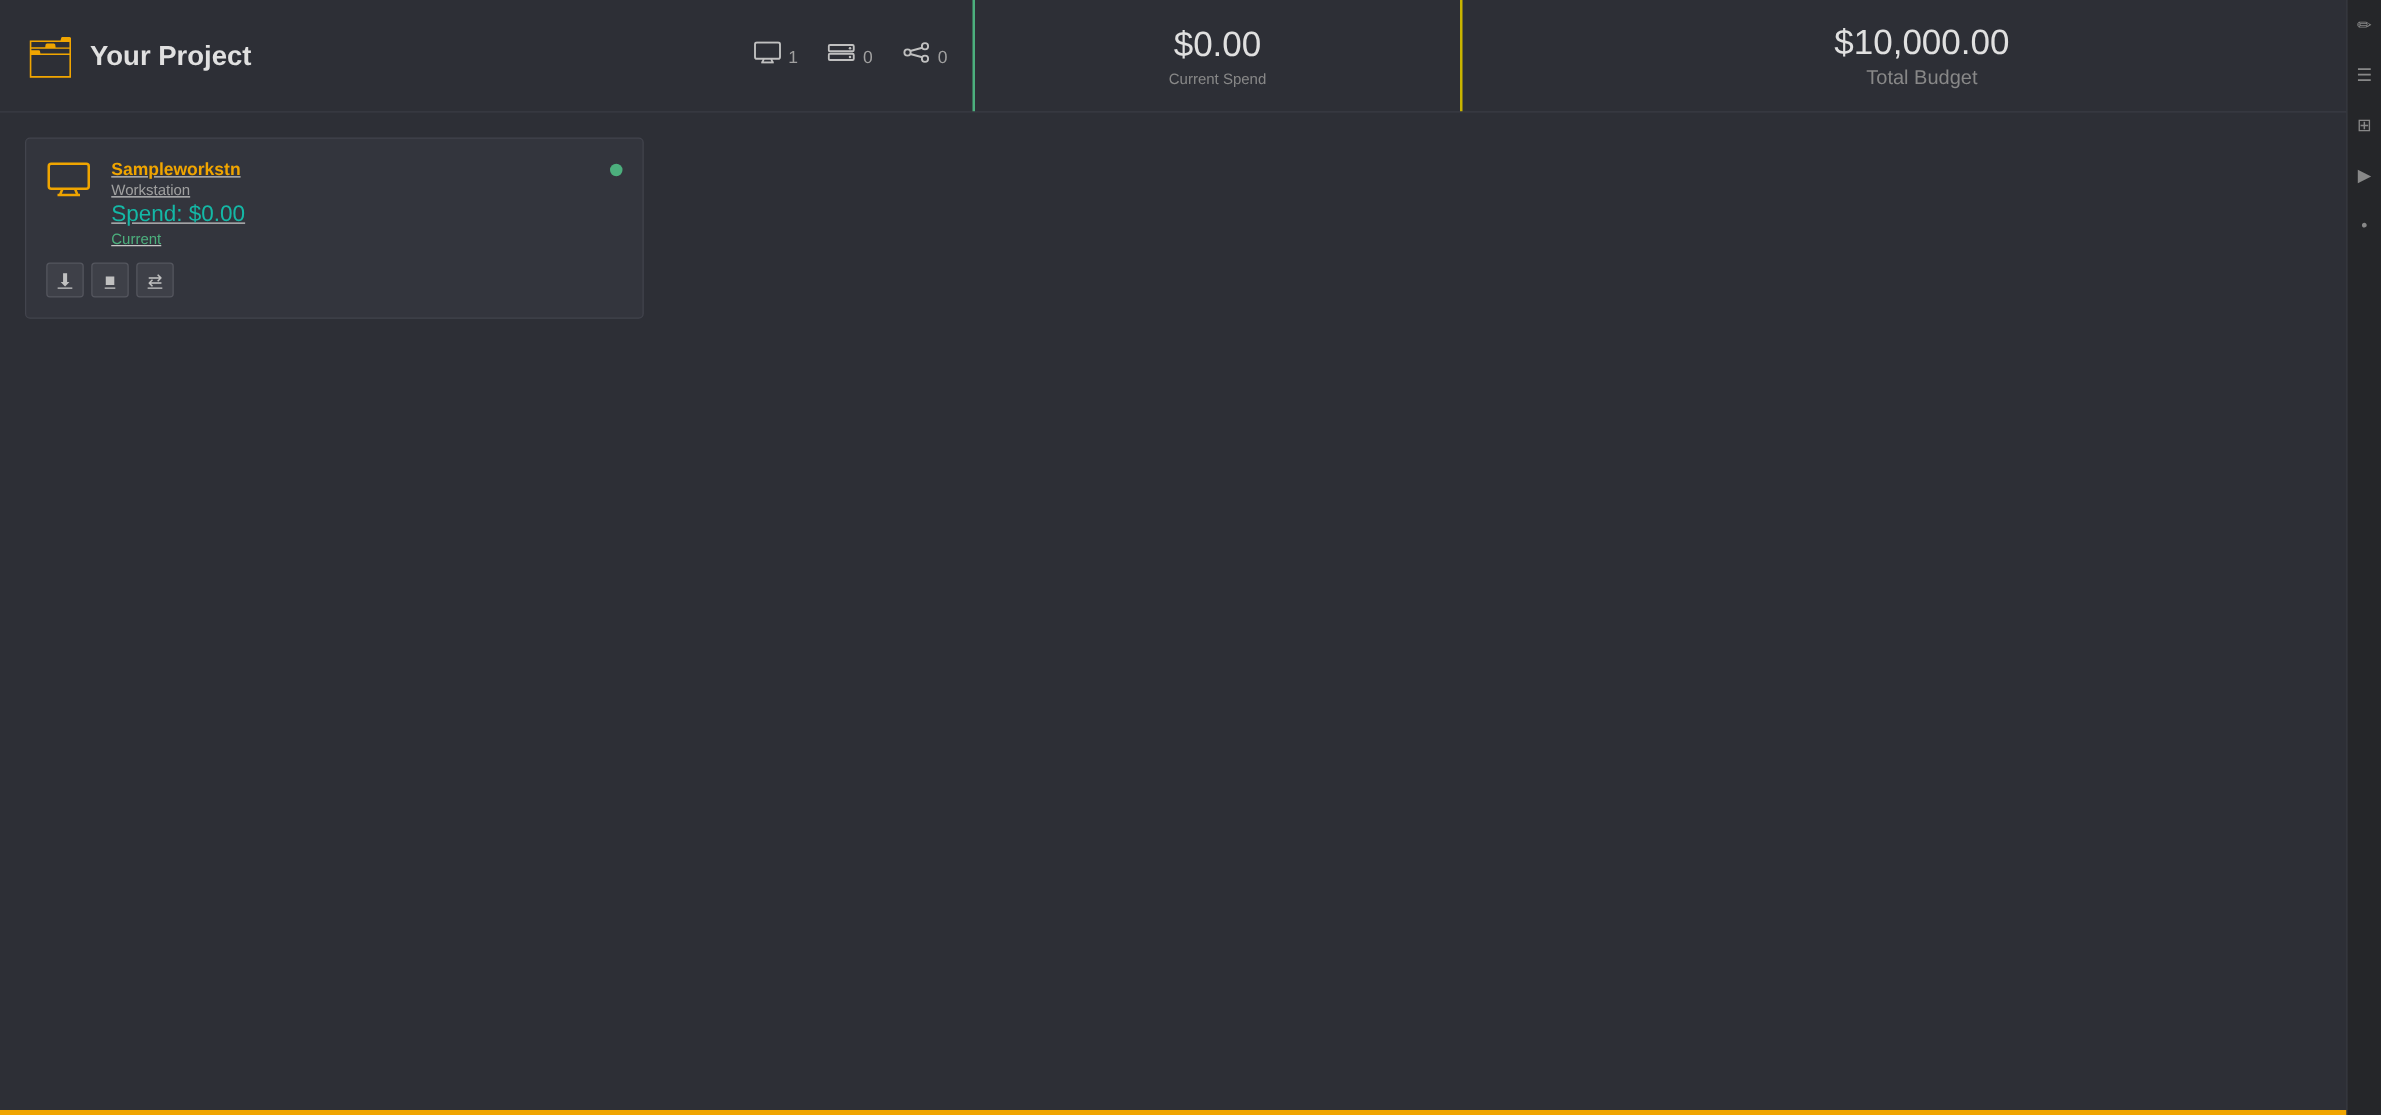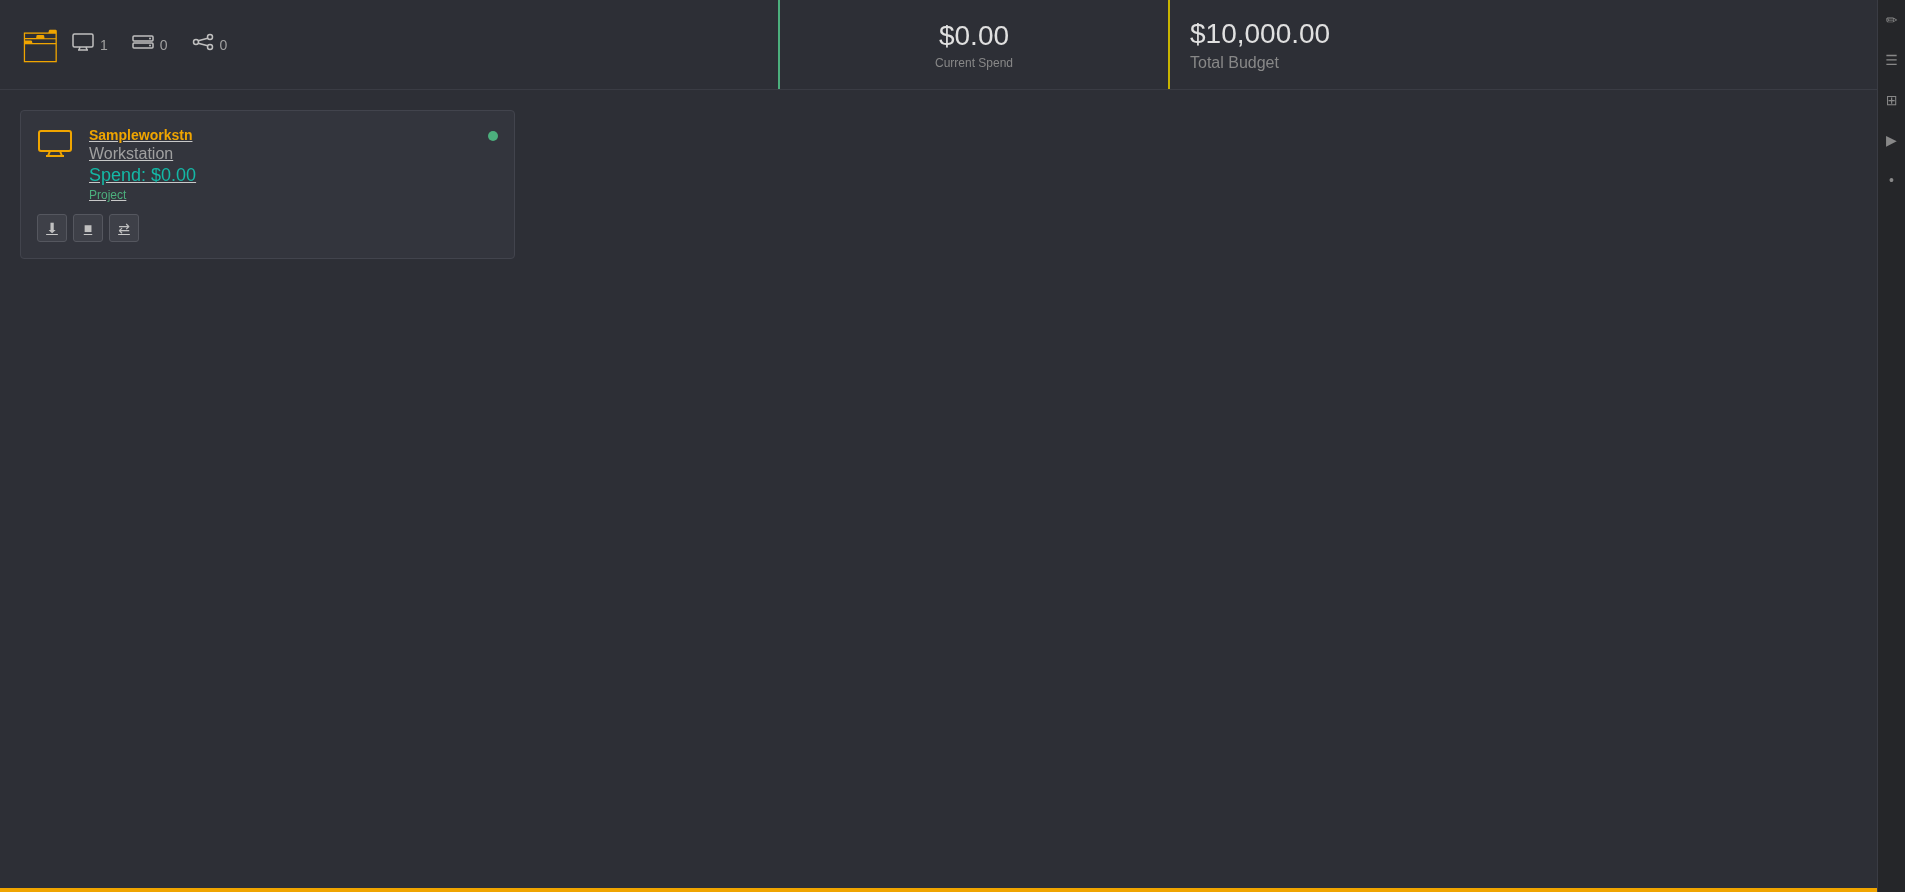--- a/index.html
+++ b/index.html
@@ -85,21 +85,21 @@
     .spend-label {
       font-size: 12px;
       color: #888;
       margin-top: 4px;
     }
 
     
     .budget-section {
       display: flex;
       flex-direction: column;
-      align-items: flex-start;
+      align-items: center;
       justify-content: center;
       flex: 1;
       padding: 0 20px;
     }
 
     .budget-amount {
       font-size: 28px;
       font-weight: 300;
       color: #e0e0e0;
     }
@@ -167,21 +167,21 @@
       flex: 1;
     }
 
     .card-name {
       font-size: 14px;
       font-weight: 600;
       color: #f0a500;
     }
 
     .card-type {
-      font-size: 16px;
+      font-size: 12px;
       color: #a0a0a0;
       margin-top: 2px;
     }
 
     .card-spend {
       font-size: 18px;
       color: #14b8a6;
       margin-top: 2px;
     }
 
@@ -243,20 +243,21 @@
       display: inline-block;
     }
   </style>
 </head>
 <body>
 
 <div class="top-bar">
 
   <div class="project-section">
     <span class="folder-icon">🗂</span>
+    <span class="project-title">Your Project</span>
     <div class="resource-badges">
       <div class="badge">
         <span class="badge-icon">
           <svg class="monitor-svg" viewBox="0 0 22 18" fill="none" xmlns="http://www.w3.org/2000/svg">
             <rect x="1" y="1" width="20" height="13" rx="1.5" stroke="#c0c0c0" stroke-width="1.5" fill="none"></rect>
             <line x1="8" y1="14" x2="7" y2="17" stroke="#c0c0c0" stroke-width="1.5"></line>
             <line x1="14" y1="14" x2="15" y2="17" stroke="#c0c0c0" stroke-width="1.5"></line>
             <line x1="6" y1="17" x2="16" y2="17" stroke="#c0c0c0" stroke-width="1.5"></line>
           </svg>
         </span>
@@ -308,21 +309,21 @@
           <rect x="2" y="2" width="32" height="20" rx="2" stroke="#f0a500" stroke-width="2" fill="none"></rect>
           <line x1="13" y1="22" x2="11" y2="27" stroke="#f0a500" stroke-width="2"></line>
           <line x1="23" y1="22" x2="25" y2="27" stroke="#f0a500" stroke-width="2"></line>
           <line x1="9" y1="27" x2="27" y2="27" stroke="#f0a500" stroke-width="2"></line>
         </svg>
       </span>
       <div class="card-info">
         <div class="card-name">Sampleworkstn</div>
         <div class="card-type">Workstation</div>
         <div class="card-spend">Spend: $0.00</div>
-        <div class="card-status">Project</div>
+        <div class="card-status">Current</div>
       </div>
       <div class="status-dot"></div>
     </div>
     <div class="card-actions">
       <button class="action-btn">
         <span>⬇</span>
       </button>
       <button class="action-btn">
         <span>■</span>
       </button>

